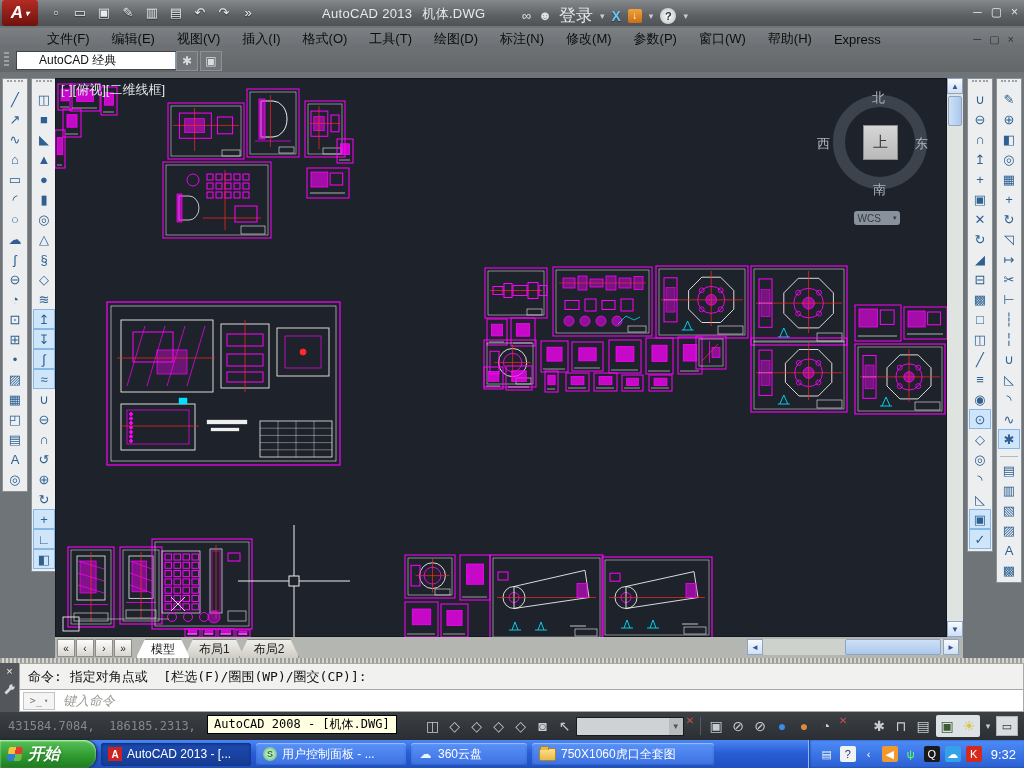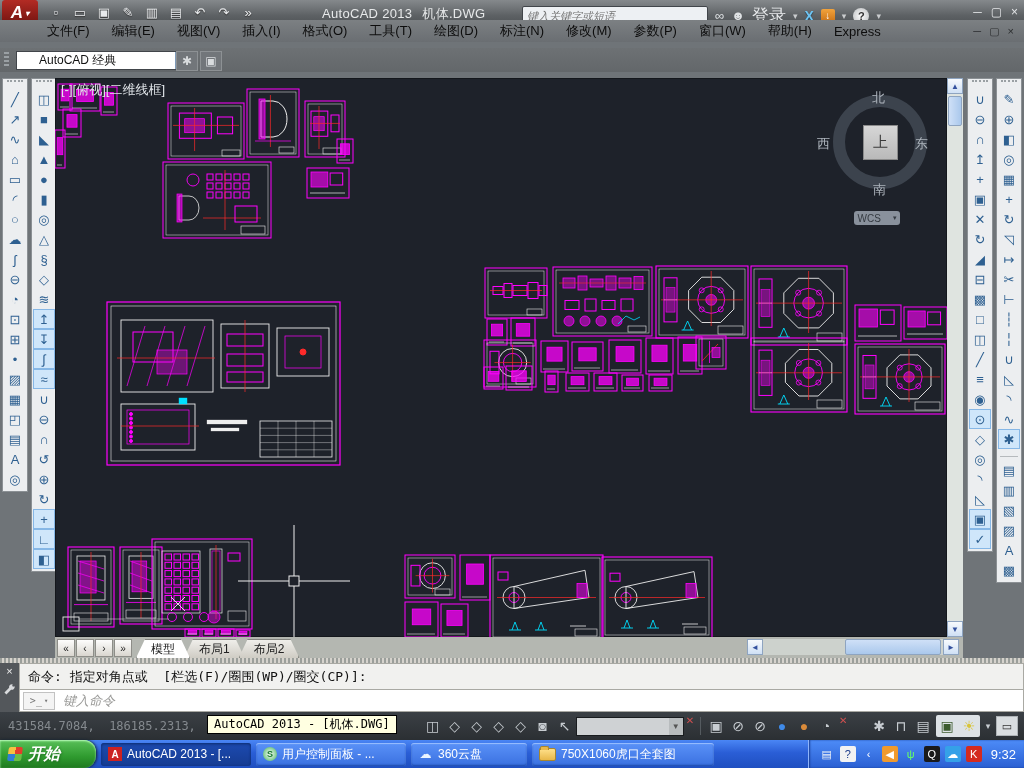--- a/index.html
+++ b/index.html
@@ -22,21 +22,21 @@
   .tico{color:#dfe2e4;font-size:13px;}
   .signin{color:#e8eaec;font-size:17px;}
   .xchg{color:#6fc5f2;font-weight:bold;font-size:14px;text-shadow:0 1px 1px #234;}
   .ccdl{width:14px;height:14px;background:linear-gradient(#f2a33c,#c86f14);border-radius:2px;
     color:#fff;font-size:10px;display:flex;align-items:center;justify-content:center;}
   .helpq{width:16px;height:16px;border-radius:50%;background:radial-gradient(#fdfdfd,#b9bcbe);
     color:#333;font-size:11px;font-weight:bold;display:flex;align-items:center;justify-content:center;}
   .caret{color:#c9ccce;font-size:9px;}
   .winctl{position:absolute;right:6px;top:5px;display:flex;gap:9px;color:#e3e5e7;font-size:12px;}
   
-  #menubar{position:absolute;left:0;top:20px;width:1024px;height:22px;
+  #menubar{position:absolute;left:0;top:28px;width:1024px;height:22px;
     background:linear-gradient(#7c8083,#6a6e72);display:flex;align-items:center;padding-left:36px;box-sizing:border-box;}
   .mitem{padding:0 11px;font-size:13px;color:#0d0d0d;}
   .mctl{margin-left:auto;display:flex;gap:8px;padding-right:10px;color:#2c2e30;font-size:11px;}
   
   #wsrow{position:absolute;left:0;top:48px;width:1024px;height:24px;background:linear-gradient(#6d7174,#63676a);}
   .grip-v{position:absolute;left:4px;top:4px;width:5px;height:16px;
     background:repeating-linear-gradient(#9aa0a4 0 2px,transparent 2px 4px);}
   .wscombo{position:absolute;left:16px;top:3px;width:152px;height:17px;background:#fff;border:1px solid #41454a;
     font-size:12px;color:#111;display:flex;align-items:center;padding-left:22px;}
   .wscombo .dd{margin-left:auto;width:15px;height:100%;background:linear-gradient(#e7f0fb,#bcd4ef);
@@ -162,21 +162,20 @@
         <div class="qi">▥</div>
         <div class="qi">▤</div>
         <div class="qi">↶</div>
         <div class="qi">↷</div>
         <div class="qi">»</div>
       </div>
     <div class="title-text">
       <span>AutoCAD 2013</span><b>机体.DWG</b>
     </div>
     <div class="tsearch">
-      <input placeholder="键入关键字或短语" style="">
       <span class="tico">∞</span>
       <span class="tico">☻</span>
       <span class="signin">登录</span>
       <span class="caret">▾</span>
       <span class="xchg">X</span>
       <span class="ccdl">↓</span>
       <span class="caret">▾</span>
       <span class="helpq">?</span>
       <span class="caret">▾</span>
     </div>
@@ -873,21 +872,21 @@
       <div class="prompt">
         <span>&gt;_</span>
           <span style="font-size:7px;">▾</span>
       </div>
       <input placeholder="键入命令" style="">
     </div>
   </div>
 
   <div id="statusbar">
     <span class="coords">431584.7084,  186185.2313,  0.0000</span>
-    <div class="tooltip">AutoCAD 2013 - [机体.DWG]</div>
+    <div class="tooltip">AutoCAD 2008 - [机体.DWG]</div>
     <div id="sbleft" style="display:flex;margin-left:168px;">
         <div class="sic">◫</div>
         <div class="sic">◇</div>
         <div class="sic">◇</div>
         <div class="sic">◇</div>
         <div class="sic">◇</div>
         <div class="sic">◙</div>
         <div class="sic">↖</div>
       </div>
     <div class="scombo">

